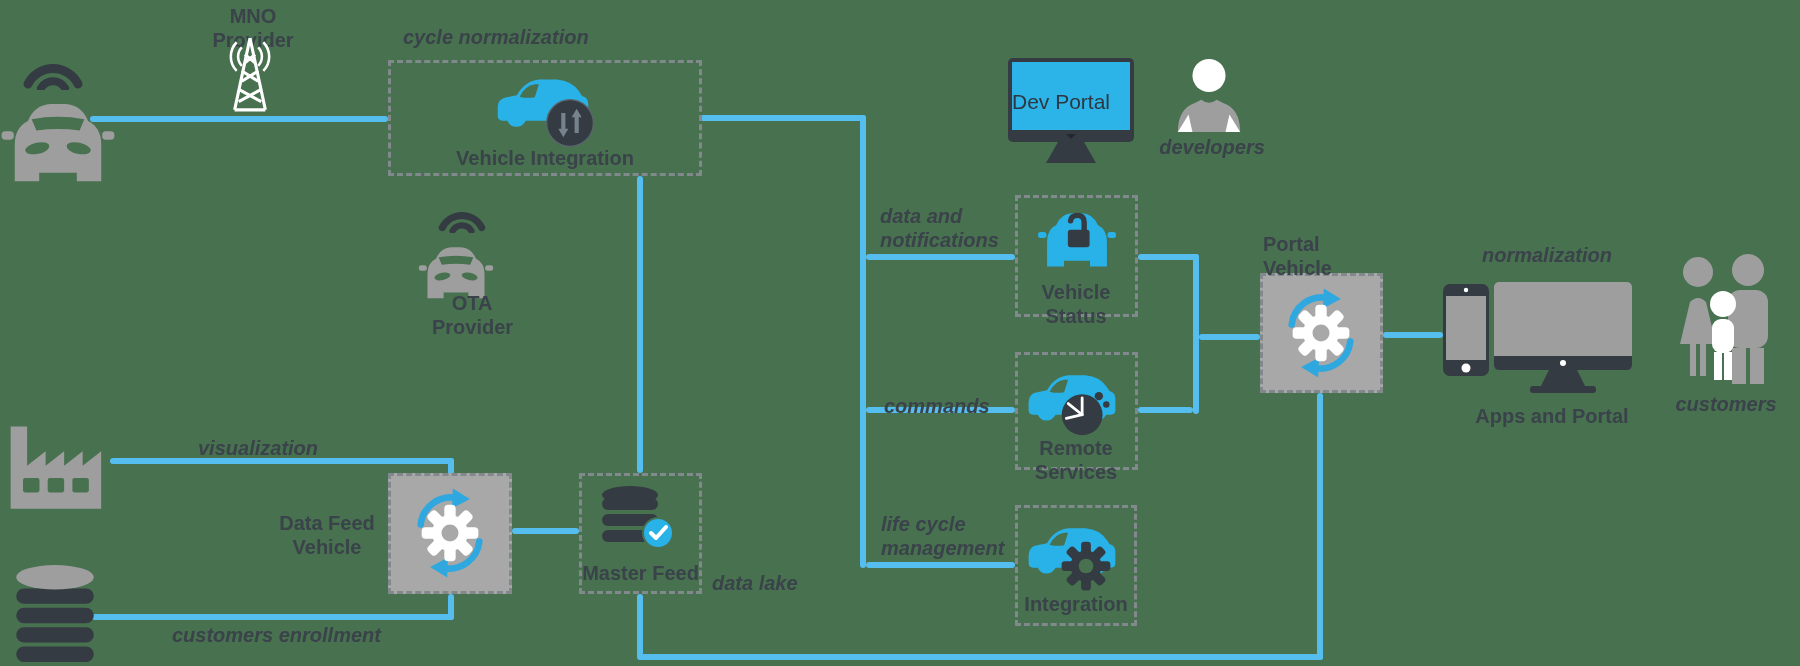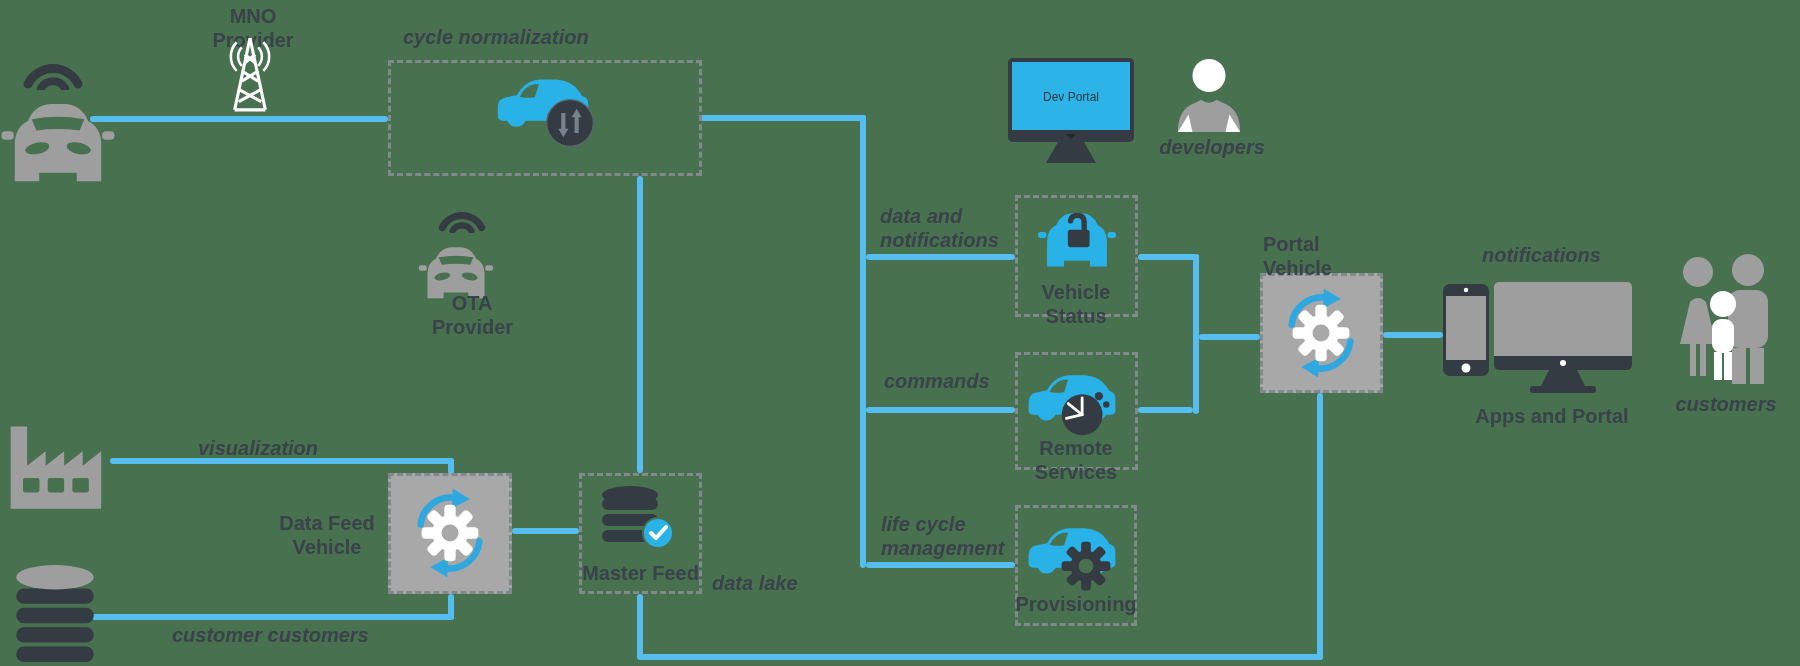--- a/index.html
+++ b/index.html
@@ -6,21 +6,21 @@
   .canvas{position:relative;width:1800px;height:666px;background:#487150;overflow:hidden;
           font-family:"Liberation Sans",sans-serif;}
   .line{position:absolute;background:#56BEEF;border-radius:3px;}
   .line.h{height:6px;} .line.v{width:6px;}
   .dbox{position:absolute;border:3px dashed #82898D;box-sizing:border-box;}
   .dbox.fill{background:#A8A8A8;}
   .t{position:absolute;font-size:20px;font-weight:700;color:#3A424A;line-height:1.18;}
   .it{font-style:italic;}
   .ctr{text-align:center;}
   .abs{position:absolute;}
-  .devportal-text{position:absolute;font-size:12px;font-weight:400;color:#2E3740;text-align:center;}
+  .devportal-text{position:absolute;font-size:21px;font-weight:400;color:#2E3740;text-align:left;}
 </style>
 </head>
 <body>
 
 <div class="canvas">
 
   <div class="line h" style="left:90px;top:116px;width:298px"></div>
   <div class="line h" style="left:700px;top:115px;width:166px"></div>
   <div class="line v" style="left:860px;top:115px;height:453px"></div>
   <div class="line h" style="left:866px;top:254px;width:149px"></div>
@@ -81,20 +81,21 @@
     <path d="M4 60 Q4 47 17 45 L32 42 Q43 21 65 19 L90 19 Q113 21 123 37 L127 43 Q136 45 136 55 V72 Q136 79 129 79 H122 Q117 88 108 88 Q99 88 95 79 H45 Q40 88 31 88 Q22 88 18 79 H11 Q4 79 4 72 Z" fill="currentColor"></path>
     <path d="M36 44 Q44 28 58 26 L64 26 L58 45 Q46 47 36 44 Z" fill="#487150"></path>
   </svg>
   <svg class="abs" style="left:545px;top:98px" width="50" height="50" viewBox="0 0 60 60">
     <circle cx="30" cy="30" r="28" fill="#343B42" stroke="#5A656E" stroke-width="1.5"></circle>
     <line x1="22" y1="18" x2="22" y2="38" stroke="#77838C" stroke-width="5"></line>
     <polygon points="16,37 28,37 22,47" fill="#77838C"></polygon>
     <line x1="38" y1="42" x2="38" y2="22" stroke="#77838C" stroke-width="5"></line>
     <polygon points="32,23 44,23 38,13" fill="#77838C"></polygon>
   </svg>
+  <div class="t ctr" style="left:388px;top:147px;width:314px">Vehicle Integration</div>
 
   <svg class="abs" style="left:436px;top:205px" width="52" height="28" viewBox="0 0 66 34">
     <path d="M8 28 A28 28 0 0 1 58 28" fill="none" stroke="#343B42" stroke-width="9" stroke-linecap="round"></path>
     <path d="M21 32 A14 14 0 0 1 45 32" fill="none" stroke="#343B42" stroke-width="8" stroke-linecap="round"></path>
   </svg>
   <svg class="abs" style="left:418px;top:238px;color:#9E9E9E" width="76" height="62" viewBox="0 0 120 100">
     <rect x="0" y="44" width="13" height="9" rx="4" fill="currentColor"></rect>
     <rect x="107" y="44" width="13" height="9" rx="4" fill="currentColor"></rect>
     <path d="M14 97 V58 Q14 40 28 33 Q35 16 52 15 H68 Q85 16 92 33 Q106 40 106 58 V97 L80 97 L80 88 L40 88 L40 97 Z" fill="currentColor"></path>
     <path d="M32 31 Q60 26 88 31 L83 43 Q60 40 37 43 Z" fill="#487150"></path>
@@ -124,21 +125,21 @@
     <rect x="0" y="44" width="13" height="9" rx="4" fill="currentColor"></rect>
     <rect x="107" y="44" width="13" height="9" rx="4" fill="currentColor"></rect>
     <path d="M14 97 V58 Q14 40 28 33 Q35 16 52 15 H68 Q85 16 92 33 Q106 40 106 58 V97 L80 97 L80 88 L40 88 L40 97 Z" fill="currentColor"></path>
   </svg>
   <svg class="abs" style="left:1057px;top:211px" width="38" height="40" viewBox="0 0 56 56">
     <path d="M40 26 V15 Q40 5 30 5 Q21 5 20 13" fill="none" stroke="#343B42" stroke-width="8" stroke-linecap="round"></path>
     <rect x="16" y="26" width="32" height="26" rx="4" fill="#343B42"></rect>
   </svg>
   <div class="t ctr" style="left:1036px;top:281px;width:80px">Vehicle Status</div>
 
-  <div class="t it" style="left:884px;top:370px">commands</div>
+  <div class="t it" style="left:884px;top:395px">commands</div>
   <svg class="abs" style="left:1026px;top:362px;color:#29B2E8" width="92" height="62" viewBox="0 0 140 92">
     <path d="M4 60 Q4 47 17 45 L32 42 Q43 21 65 19 L90 19 Q113 21 123 37 L127 43 Q136 45 136 55 V72 Q136 79 129 79 H122 Q117 88 108 88 Q99 88 95 79 H45 Q40 88 31 88 Q22 88 18 79 H11 Q4 79 4 72 Z" fill="currentColor"></path>
     <path d="M36 44 Q44 28 58 26 L64 26 L58 45 Q46 47 36 44 Z" fill="#487150"></path>
   </svg>
   <svg class="abs" style="left:1058px;top:385px" width="52" height="52" viewBox="0 0 56 56">
     <circle cx="26" cy="32" r="22" fill="#343B42"></circle>
     <g stroke="#FFFFFF" stroke-width="3" stroke-linecap="round">
       <line x1="26" y1="32" x2="11" y2="20"></line>
       <line x1="26" y1="32" x2="26" y2="14"></line>
       <line x1="26" y1="32" x2="9" y2="36"></line>
@@ -156,41 +157,41 @@
   <svg class="abs" style="left:1060px;top:540px" width="52" height="52" viewBox="0 0 64 64">
     <g fill="#343B42">
       <rect x="26" y="2" width="12" height="60" rx="4"></rect>
       <rect x="26" y="2" width="12" height="60" rx="4" transform="rotate(45 32 32)"></rect>
       <rect x="26" y="2" width="12" height="60" rx="4" transform="rotate(90 32 32)"></rect>
       <rect x="26" y="2" width="12" height="60" rx="4" transform="rotate(135 32 32)"></rect>
       <circle cx="32" cy="32" r="19"></circle>
     </g>
     <circle cx="32" cy="32" r="9" fill="#487150"></circle>
   </svg>
-  <div class="t ctr" style="left:1015px;top:593px;width:122px">Provisioning</div>
+  <div class="t ctr" style="left:1015px;top:593px;width:122px">Integration</div>
 
   <div class="t" style="left:1263px;top:233px;width:90px">Portal Vehicle</div>
   <svg class="abs" style="left:1269px;top:281px" width="104" height="104" viewBox="0 0 110 110">
     <path d="M24 46 A32 32 0 0 1 62 18" fill="none" stroke="#2FA8E0" stroke-width="7" stroke-linecap="round"></path>
     <polygon points="58,8 76,19 57,29" fill="#2FA8E0"></polygon>
     <path d="M86 64 A32 32 0 0 1 48 92" fill="none" stroke="#2FA8E0" stroke-width="7" stroke-linecap="round"></path>
     <polygon points="52,102 34,91 53,81" fill="#2FA8E0"></polygon>
     <g transform="translate(23,23)">
       <g fill="#FFFFFF">
         <rect x="26" y="2" width="12" height="60" rx="4"></rect>
         <rect x="26" y="2" width="12" height="60" rx="4" transform="rotate(45 32 32)"></rect>
         <rect x="26" y="2" width="12" height="60" rx="4" transform="rotate(90 32 32)"></rect>
         <rect x="26" y="2" width="12" height="60" rx="4" transform="rotate(135 32 32)"></rect>
         <circle cx="32" cy="32" r="19"></circle>
       </g>
       <circle cx="32" cy="32" r="9" fill="#A8A8A8"></circle>
     </g>
   </svg>
 
-  <div class="t it ctr" style="left:1482px;top:244px;width:112px">notifications</div>
+  <div class="t it ctr" style="left:1482px;top:244px;width:112px">normalization</div>
   <svg class="abs" style="left:1443px;top:283px" width="46" height="94" viewBox="0 0 46 92">
     <rect x="0" y="0" width="46" height="92" rx="7" fill="#343B42"></rect>
     <rect x="3" y="12" width="40" height="64" fill="#9E9E9E"></rect>
     <circle cx="23" cy="6" r="2.2" fill="#FFFFFF"></circle>
     <circle cx="23" cy="84" r="4.5" fill="#FFFFFF"></circle>
   </svg>
   <svg class="abs" style="left:1494px;top:282px" width="138" height="112" viewBox="0 0 138 112">
     <rect x="0" y="0" width="138" height="88" rx="5" fill="#9E9E9E"></rect>
     <path d="M0 74 H138 V83 Q138 88 133 88 H5 Q0 88 0 83 Z" fill="#343B42"></path>
     <circle cx="69" cy="81" r="3" fill="#FFFFFF"></circle>
@@ -223,21 +224,21 @@
 
   <svg class="abs" style="left:12px;top:564px" width="86" height="102" viewBox="0 0 84 100">
     <g fill="#343B42">
       <rect x="4" y="24" width="76" height="15" rx="7.5"></rect>
       <rect x="4" y="43" width="76" height="15" rx="7.5"></rect>
       <rect x="4" y="62" width="76" height="15" rx="7.5"></rect>
       <rect x="4" y="81" width="76" height="15" rx="7.5"></rect>
     </g>
     <ellipse cx="42" cy="13" rx="38" ry="12" fill="#9E9E9E"></ellipse>
   </svg>
-  <div class="t it" style="left:172px;top:624px">customer customers</div>
+  <div class="t it" style="left:172px;top:624px">customers enrollment</div>
 
   <div class="t ctr" style="left:272px;top:512px;width:110px">Data Feed Vehicle</div>
   <svg class="abs" style="left:398px;top:481px" width="104" height="104" viewBox="0 0 110 110">
     <path d="M24 46 A32 32 0 0 1 62 18" fill="none" stroke="#2FA8E0" stroke-width="7" stroke-linecap="round"></path>
     <polygon points="58,8 76,19 57,29" fill="#2FA8E0"></polygon>
     <path d="M86 64 A32 32 0 0 1 48 92" fill="none" stroke="#2FA8E0" stroke-width="7" stroke-linecap="round"></path>
     <polygon points="52,102 34,91 53,81" fill="#2FA8E0"></polygon>
     <g transform="translate(23,23)">
       <g fill="#FFFFFF">
         <rect x="26" y="2" width="12" height="60" rx="4"></rect>

